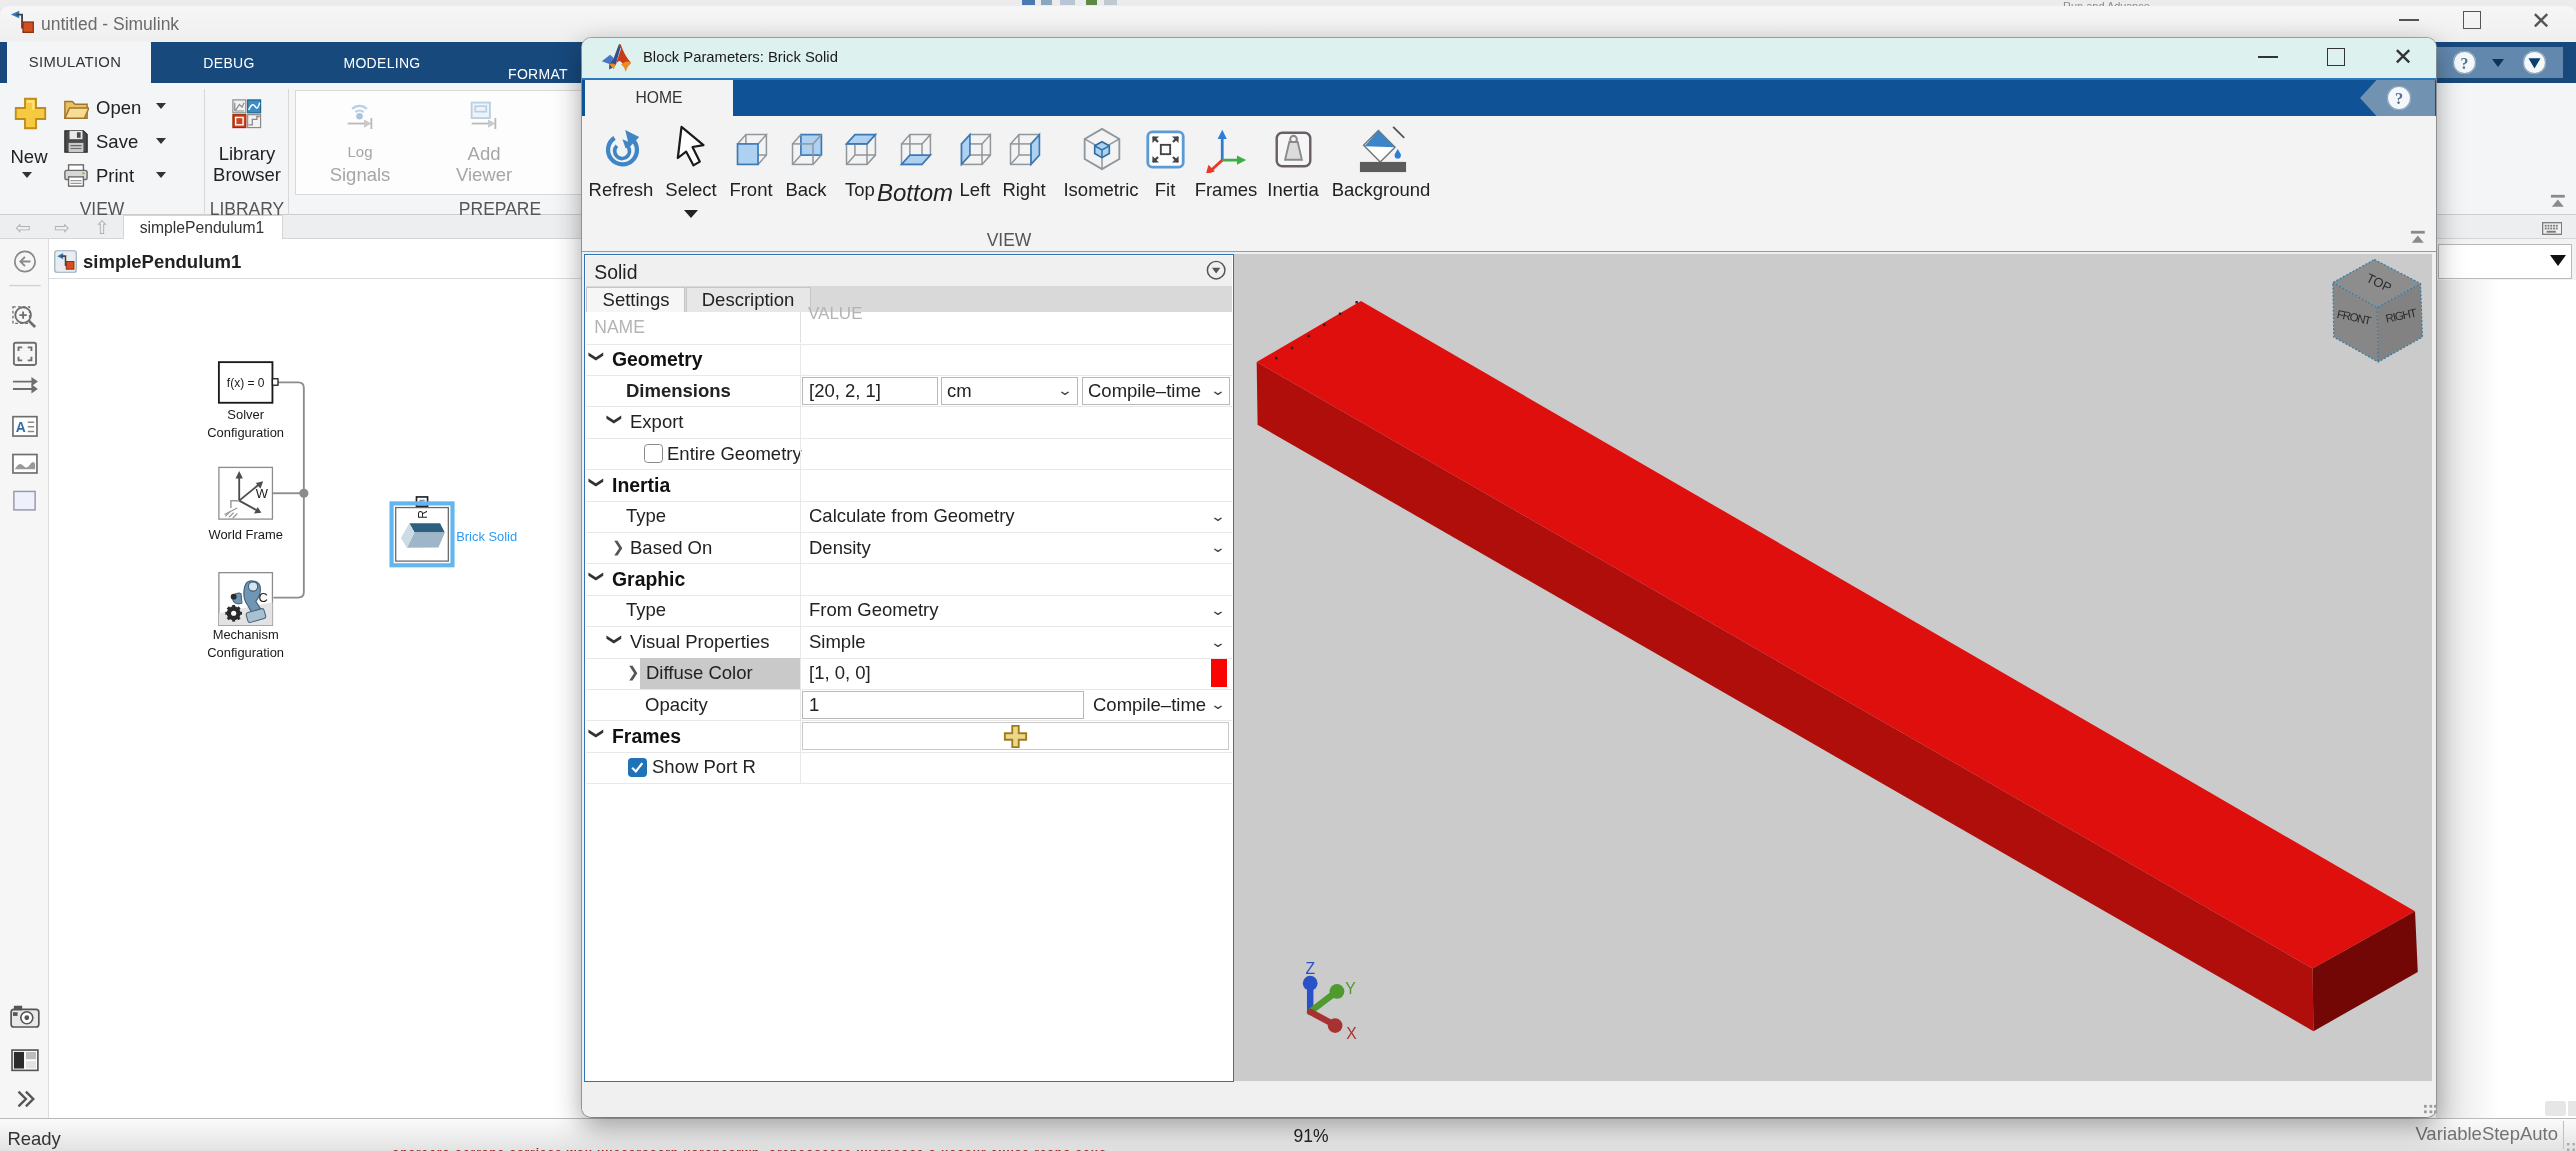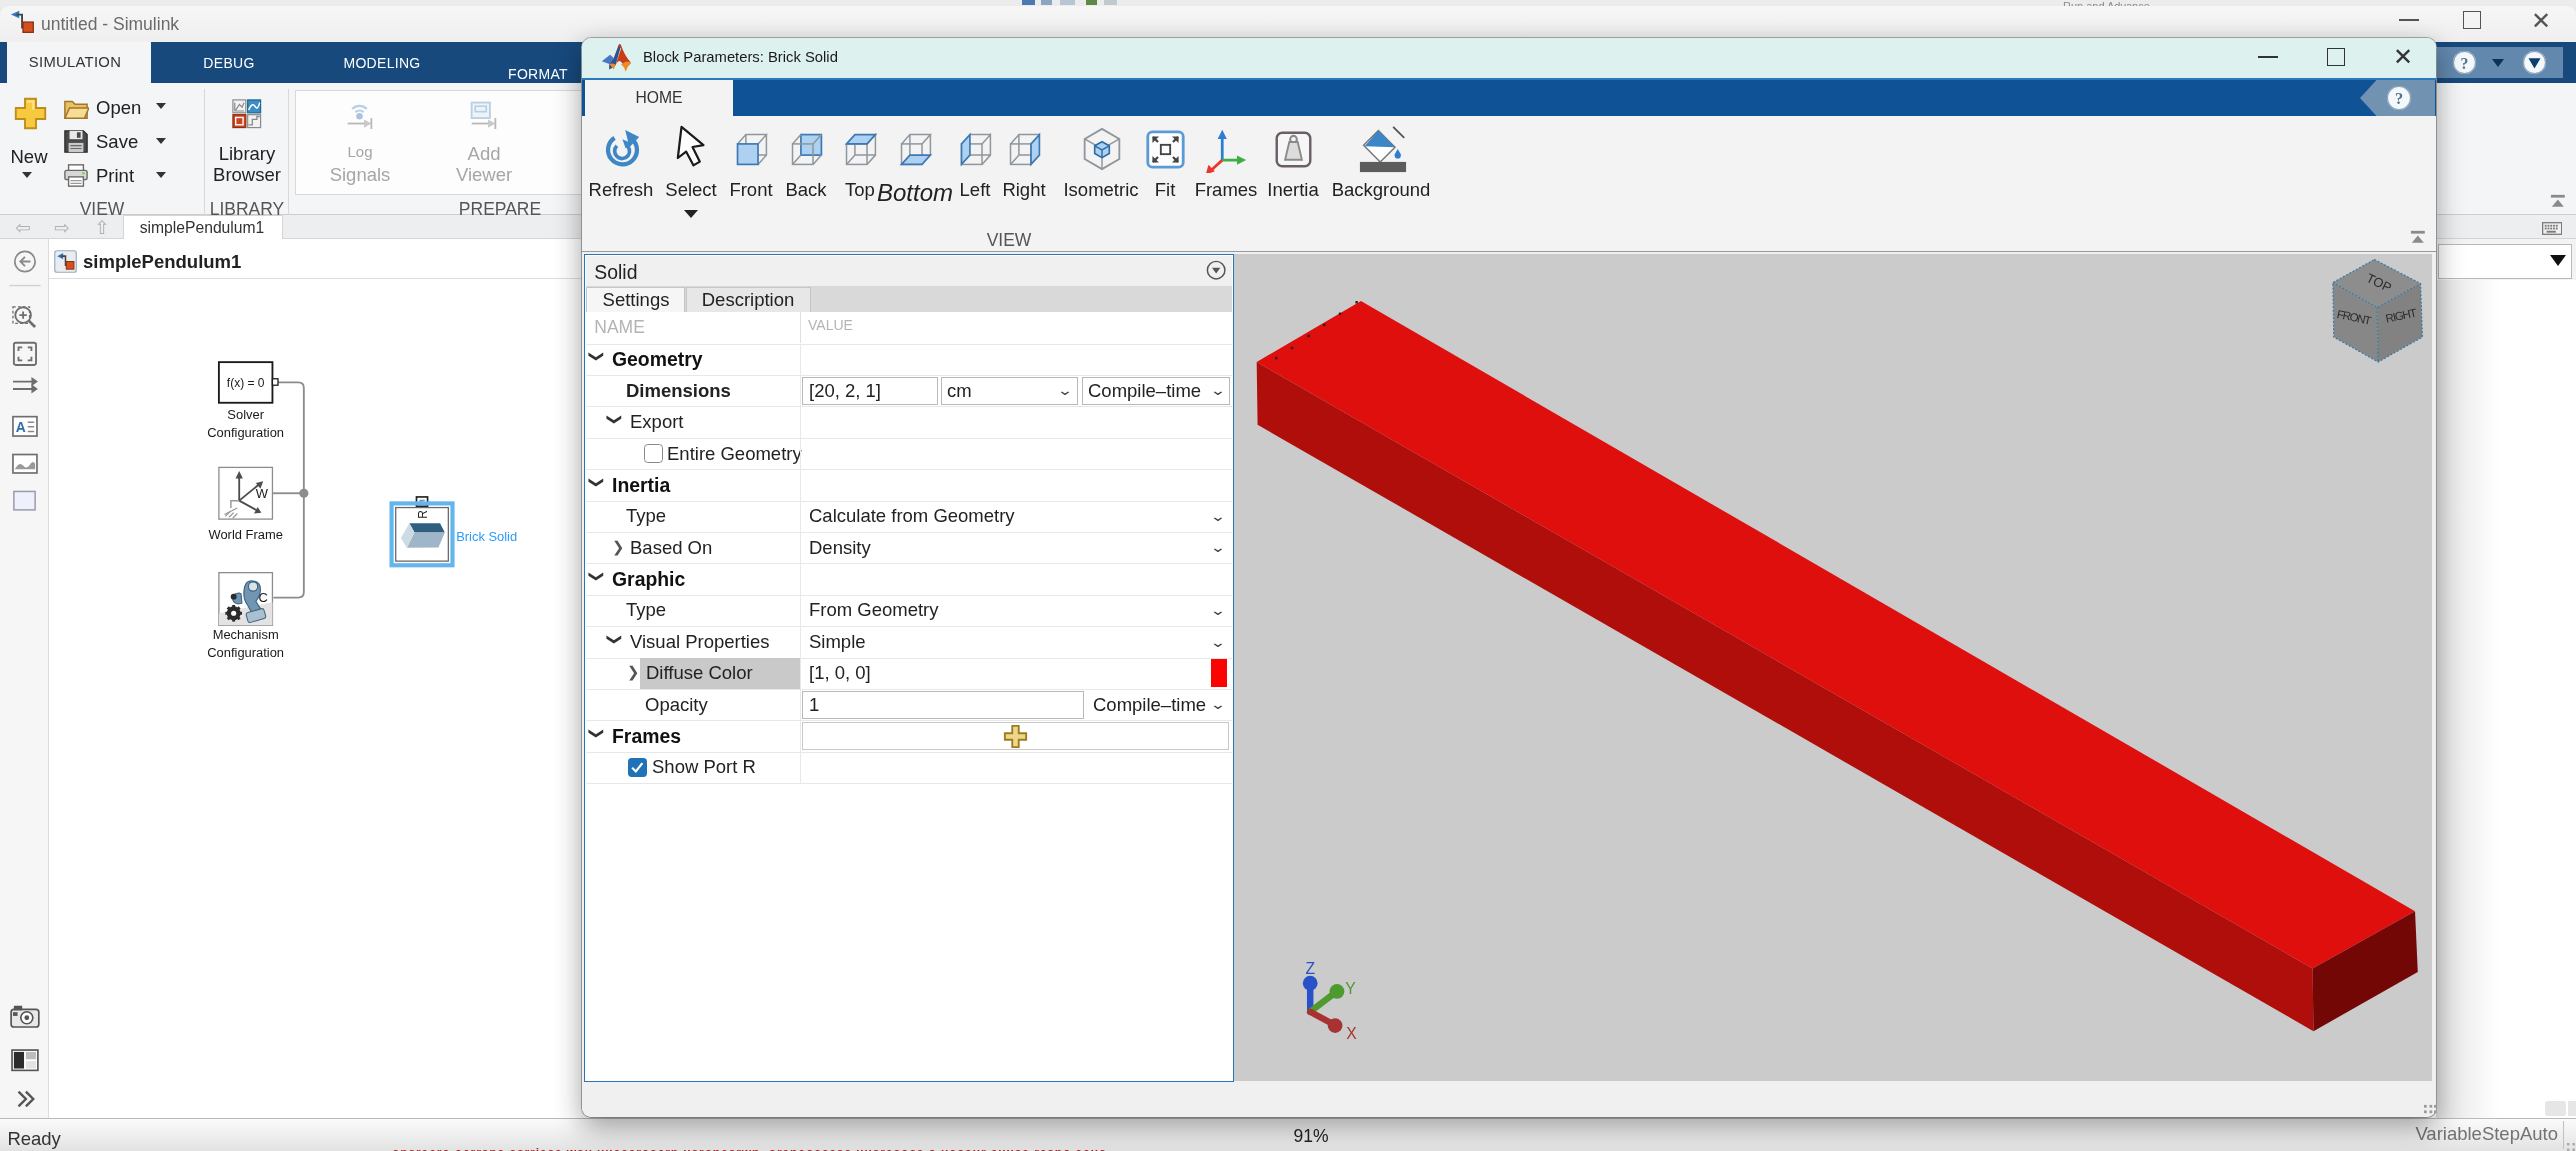--- a/index.html
+++ b/index.html
@@ -487,21 +487,21 @@
     <path d="M6.5 8.5 L15.5 8.5 L11 14.5 Z" fill="#555"></path>
   </svg>
 
   <div class="abs" style="left:0;top:30.5px;width:646px;height:25px;background:#d9d9d9;"></div>
   <div class="abs" style="left:0;top:30.5px;width:99px;height:25px;background:#f6f6f6;border:0.9px solid #c6c6c6;border-bottom:none;box-sizing:border-box;"></div>
   <div class="tx" style="left:50px;top:33px;transform:translateX(-50%);font-size:18.5px;color:#222;">Settings</div>
   <div class="abs" style="left:100px;top:30.5px;width:125px;height:25px;background:#e7e7e7;border:0.9px solid #c6c6c6;border-bottom:none;box-sizing:border-box;"></div>
   <div class="tx" style="left:162px;top:33px;transform:translateX(-50%);font-size:18.5px;color:#222;">Description</div>
 
   <div class="tx" style="left:8.3px;top:61px;font-size:17.5px;color:#b4b4b4;">NAME</div>
-  <div class="tx" style="left:222px;top:61px;font-size:14px;color:#b4b4b4;text-align:right;">VALUE</div>
+  <div class="tx" style="left:222px;top:48px;font-size:17px;color:#b4b4b4;text-align:right;">VALUE</div>
   <div class="abs" style="left:214px;top:55px;width:0.9px;height:32px;background:#e0e0e0;"></div>
   <div class="abs" style="left:0;top:88px;width:646px;height:0.9px;background:#e8e8e8;"></div>
 
   <div class="tx" style="left:4.6px;top:92px;font-size:14.8px;color:#333;transform:rotate(90deg);">❯</div>
   <div class="tx" style="left:26px;top:92px;font-size:19.4px;font-weight:bold;color:#111;">Geometry</div>
   <div class="abs" style="left:0;top:119px;width:646px;height:0.9px;background:#e8e8e8;"></div>
 
   <div class="tx" style="left:40px;top:124px;font-weight:bold;">Dimensions</div>
   <div class="abs" style="left:216px;top:121px;width:136px;height:28px;background:#fff;border:0.9px solid #b9b9b9;box-sizing:border-box;"></div>
   <div class="tx" style="left:223px;top:124px;">[20, 2, 1]</div>

